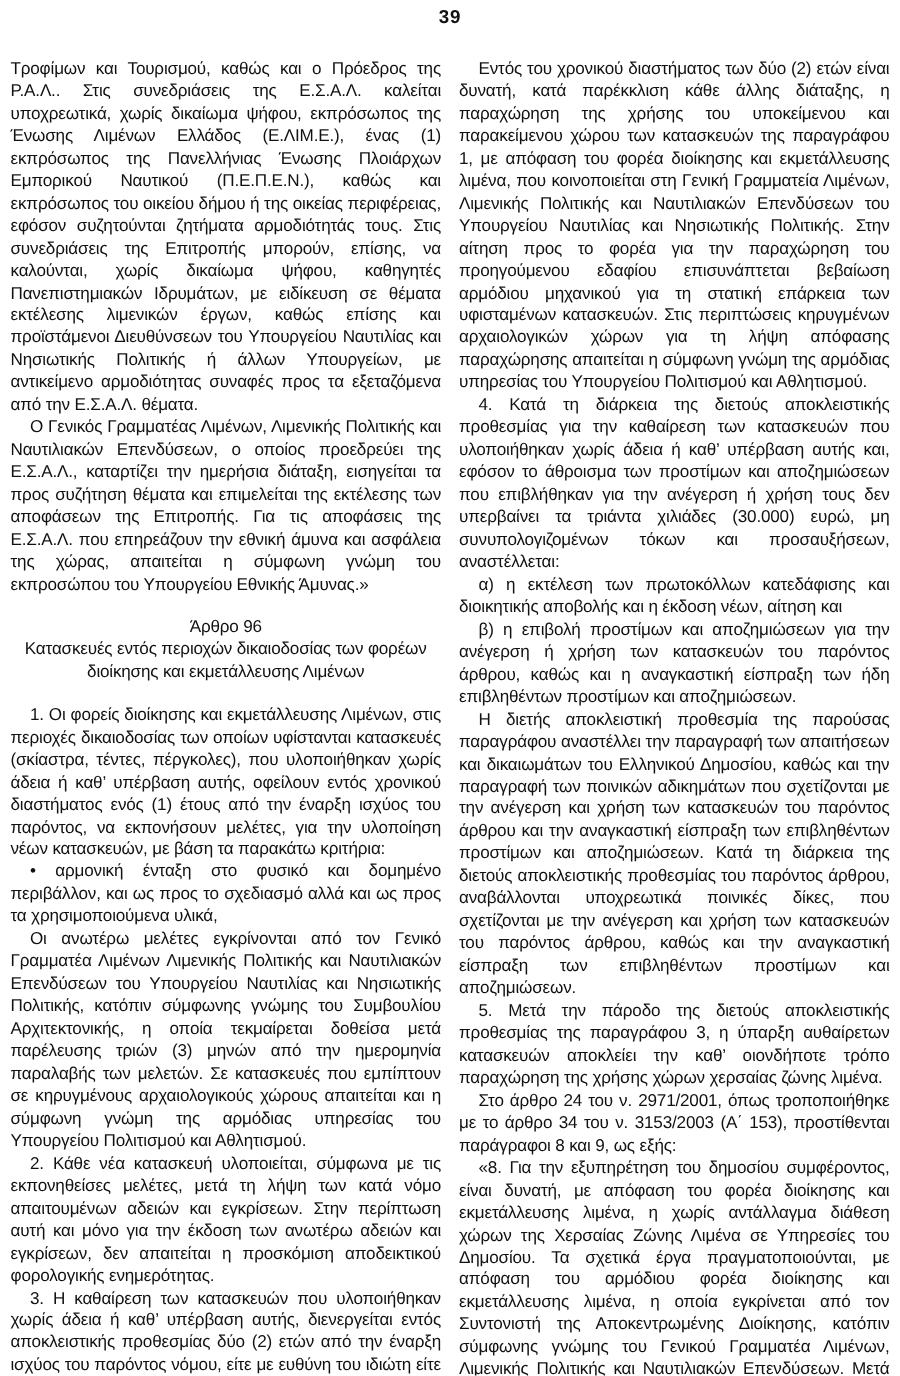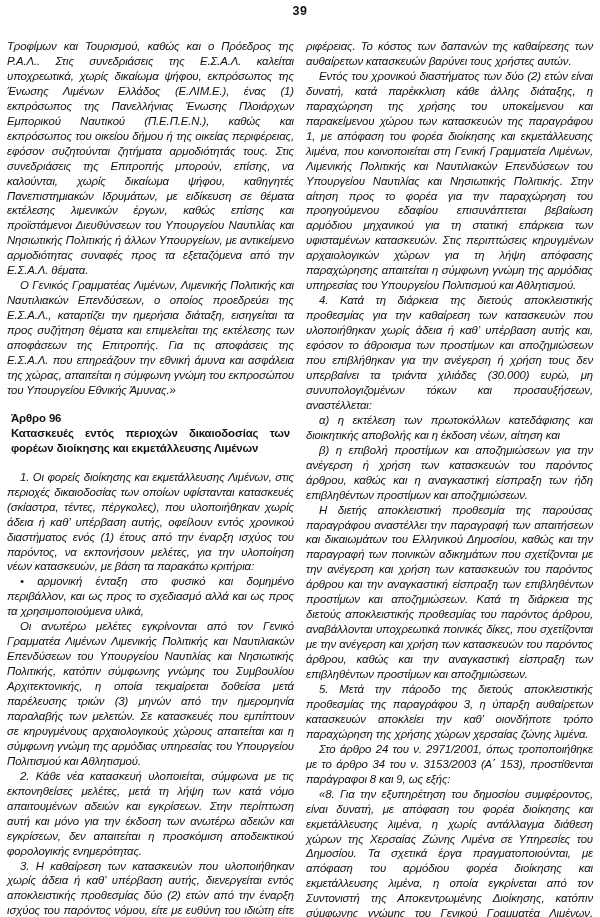--- a/index.html
+++ b/index.html
@@ -34,26 +34,27 @@
     padding: 0 7px;
   }
   .col {
     flex: 1;
     width: 287px;
     font-size: 11.4px;
     line-height: 14.95px;
     text-align: justify;
     letter-spacing: -0.12px;
   }
-  .col p { margin: 0; font-style: italic; }
+  .col p { margin: 0; }
   .p-indent { text-indent: 13px; }
   .p-flush  { text-indent: 0; }
   .bullet   { text-indent: 13px; }
   .heading {
-    font-weight: bold;
+    font-weight: normal;
+    text-align: center;
     margin: 13px 4px 14px 4px;
     text-indent: 0;
   }
   .heading .heading-line { text-indent: 0; }
 </style>
 </head>
 <body>
 
 <div class="page">
   <div class="page-number">39</div>
@@ -65,21 +66,20 @@
           <div class="heading-line">Άρθρο 96</div>
           <div class="heading-line">Κατασκευές εντός περιοχών δικαιοδοσίας των φορέων διοίκησης και εκμετάλλευσης Λιμένων</div>
         </div>
         <p class="p-indent">1. Οι φορείς διοίκησης και εκμετάλλευσης Λιμένων, στις περιοχές δικαιοδοσίας των οποίων υφίστανται κατασκευές (σκίαστρα, τέντες, πέργκολες), που υλοποιήθηκαν χωρίς άδεια ή καθ’ υπέρβαση αυτής, οφείλουν εντός χρονικού διαστήματος ενός (1) έτους από την έναρξη ισχύος του παρόντος, να εκπονήσουν μελέτες, για την υλοποίηση νέων κατασκευών, με βάση τα παρακάτω κριτήρια:</p>
         <p class="bullet">• αρμονική ένταξη στο φυσικό και δομημένο περιβάλλον, και ως προς το σχεδιασμό αλλά και ως προς τα χρησιμοποιούμενα υλικά,</p>
         <p class="p-indent">Οι ανωτέρω μελέτες εγκρίνονται από τον Γενικό Γραμματέα Λιμένων Λιμενικής Πολιτικής και Ναυτιλιακών Επενδύσεων του Υπουργείου Ναυτιλίας και Νησιωτικής Πολιτικής, κατόπιν σύμφωνης γνώμης του Συμβουλίου Αρχιτεκτονικής, η οποία τεκμαίρεται δοθείσα μετά παρέλευσης τριών (3) μηνών από την ημερομηνία παραλαβής των μελετών. Σε κατασκευές που εμπίπτουν σε κηρυγμένους αρχαιολογικούς χώρους απαιτείται και η σύμφωνη γνώμη της αρμόδιας υπηρεσίας του Υπουργείου Πολιτισμού και Αθλητισμού.</p>
         <p class="p-indent">2. Κάθε νέα κατασκευή υλοποιείται, σύμφωνα με τις εκπονηθείσες μελέτες, μετά τη λήψη των κατά νόμο απαιτουμένων αδειών και εγκρίσεων. Στην περίπτωση αυτή και μόνο για την έκδοση των ανωτέρω αδειών και εγκρίσεων, δεν απαιτείται η προσκόμιση αποδεικτικού φορολογικής ενημερότητας.</p>
         <p class="p-indent">3. Η καθαίρεση των κατασκευών που υλοποιήθηκαν χωρίς άδεια ή καθ’ υπέρβαση αυτής, διενεργείται εντός αποκλειστικής προθεσμίας δύο (2) ετών από την έναρξη ισχύος του παρόντος νόμου, είτε με ευθύνη του ιδιώτη είτε με μέριμνα των αρμοδίων υπηρεσιών της οικείας Πε-</p>
       </div>
     <div class="col" id="col-right">
-        <p class="p-flush">ριφέρειας. Το κόστος των δαπανών της καθαίρεσης των αυθαίρετων κατασκευών βαρύνει τους χρήστες αυτών.</p>
         <p class="p-indent">Εντός του χρονικού διαστήματος των δύο (2) ετών είναι δυνατή, κατά παρέκκλιση κάθε άλλης διάταξης, η παραχώρηση της χρήσης του υποκείμενου και παρακείμενου χώρου των κατασκευών της παραγράφου 1, με απόφαση του φορέα διοίκησης και εκμετάλλευσης λιμένα, που κοινοποιείται στη Γενική Γραμματεία Λιμένων, Λιμενικής Πολιτικής και Ναυτιλιακών Επενδύσεων του Υπουργείου Ναυτιλίας και Νησιωτικής Πολιτικής. Στην αίτηση προς το φορέα για την παραχώρηση του προηγούμενου εδαφίου επισυνάπτεται βεβαίωση αρμόδιου μηχανικού για τη στατική επάρκεια των υφισταμένων κατασκευών. Στις περιπτώσεις κηρυγμένων αρχαιολογικών χώρων για τη λήψη απόφασης παραχώρησης απαιτείται η σύμφωνη γνώμη της αρμόδιας υπηρεσίας του Υπουργείου Πολιτισμού και Αθλητισμού.</p>
         <p class="p-indent">4. Κατά τη διάρκεια της διετούς αποκλειστικής προθεσμίας για την καθαίρεση των κατασκευών που υλοποιήθηκαν χωρίς άδεια ή καθ’ υπέρβαση αυτής και, εφόσον το άθροισμα των προστίμων και αποζημιώσεων που επιβλήθηκαν για την ανέγερση ή χρήση τους δεν υπερβαίνει τα τριάντα χιλιάδες (30.000) ευρώ, μη συνυπολογιζομένων τόκων και προσαυξήσεων, αναστέλλεται:</p>
         <p class="p-indent">α) η εκτέλεση των πρωτοκόλλων κατεδάφισης και διοικητικής αποβολής και η έκδοση νέων, αίτηση και</p>
         <p class="p-indent">β) η επιβολή προστίμων και αποζημιώσεων για την ανέγερση ή χρήση των κατασκευών του παρόντος άρθρου, καθώς και η αναγκαστική είσπραξη των ήδη επιβληθέντων προστίμων και αποζημιώσεων.</p>
         <p class="p-indent">Η διετής αποκλειστική προθεσμία της παρούσας παραγράφου αναστέλλει την παραγραφή των απαιτήσεων και δικαιωμάτων του Ελληνικού Δημοσίου, καθώς και την παραγραφή των ποινικών αδικημάτων που σχετίζονται με την ανέγερση και χρήση των κατασκευών του παρόντος άρθρου και την αναγκαστική είσπραξη των επιβληθέντων προστίμων και αποζημιώσεων. Κατά τη διάρκεια της διετούς αποκλειστικής προθεσμίας του παρόντος άρθρου, αναβάλλονται υποχρεωτικά ποινικές δίκες, που σχετίζονται με την ανέγερση και χρήση των κατασκευών του παρόντος άρθρου, καθώς και την αναγκαστική είσπραξη των επιβληθέντων προστίμων και αποζημιώσεων.</p>
         <p class="p-indent">5. Μετά την πάροδο της διετούς αποκλειστικής προθεσμίας της παραγράφου 3, η ύπαρξη αυθαίρετων κατασκευών αποκλείει την καθ’ οιονδήποτε τρόπο παραχώρηση της χρήσης χώρων χερσαίας ζώνης λιμένα.</p>
         <p class="p-indent">Στο άρθρο 24 του ν. 2971/2001, όπως τροποποιήθηκε με το άρθρο 34 του ν. 3153/2003 (Α΄ 153), προστίθενται παράγραφοι 8 και 9, ως εξής:</p>
         <p class="p-indent">«8. Για την εξυπηρέτηση του δημοσίου συμφέροντος, είναι δυνατή, με απόφαση του φορέα διοίκησης και εκμετάλλευσης λιμένα, η χωρίς αντάλλαγμα διάθεση χώρων της Χερσαίας Ζώνης Λιμένα σε Υπηρεσίες του Δημοσίου. Τα σχετικά έργα πραγματοποιούνται, με απόφαση του αρμόδιου φορέα διοίκησης και εκμετάλλευσης λιμένα, η οποία εγκρίνεται από τον Συντονιστή της Αποκεντρωμένης Διοίκησης, κατόπιν σύμφωνης γνώμης του Γενικού Γραμματέα Λιμένων, Λιμενικής Πολιτικής και Ναυτιλιακών Επενδύσεων. Μετά τη λήξη της παραχώρη-</p>
       </div>
   </div>

